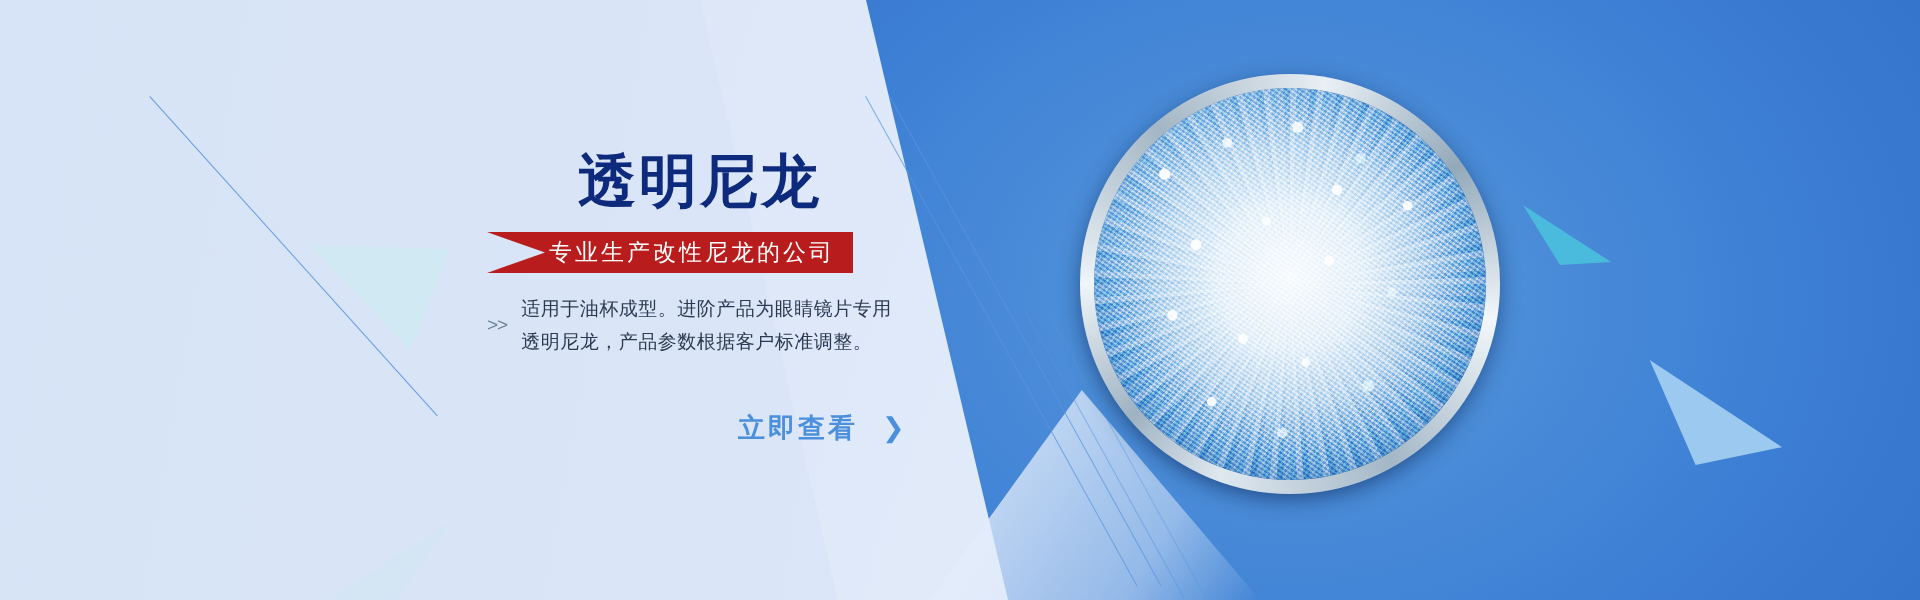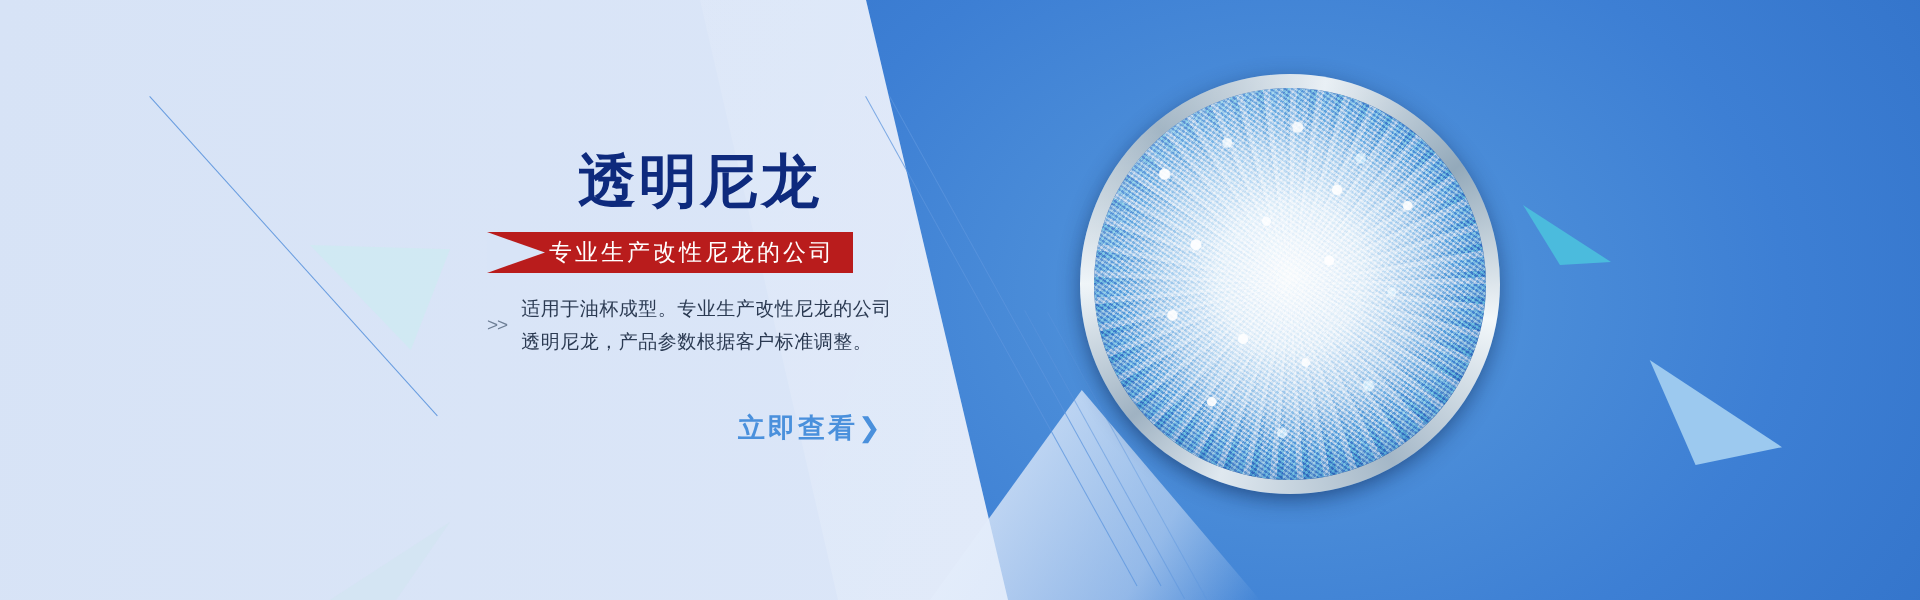--- a/index.html
+++ b/index.html
@@ -212,21 +212,21 @@
     font-size: 19px;
     line-height: 1.75;
     letter-spacing: .5px;
     white-space: pre-line;
   }
   .cta {
     position: absolute;
     left: 738px; top: 410px;
     display: flex;
     align-items: center;
-    gap: 0;
+    gap: 24px;
     color: #4a90dc;
     font-size: 27px;
     font-weight: 700;
     letter-spacing: 3px;
     cursor: pointer;
     white-space: nowrap;
   }
   .cta-arrow { font-size: 27px; font-weight: 700; line-height: 1; }
 </style>
 </head>
@@ -261,21 +261,21 @@
   </div>
 
   <div class="headline">透明尼龙</div>
 
   <div class="ribbon">
     <span>专业生产改性尼龙的公司</span>
   </div>
 
   <div class="desc-row">
     <span class="desc-caret">&gt;&gt;</span>
-    <span class="desc-text">适用于油杯成型。专业生产改性尼龙的公司
+    <span class="desc-text">适用于油杯成型。进阶产品为眼睛镜片专用
 透明尼龙，产品参数根据客户标准调整。</span>
   </div>
 
   <div class="cta">
     <span>立即查看</span>
     <span class="cta-arrow">❯</span>
   </div>
 
 </div>
 

